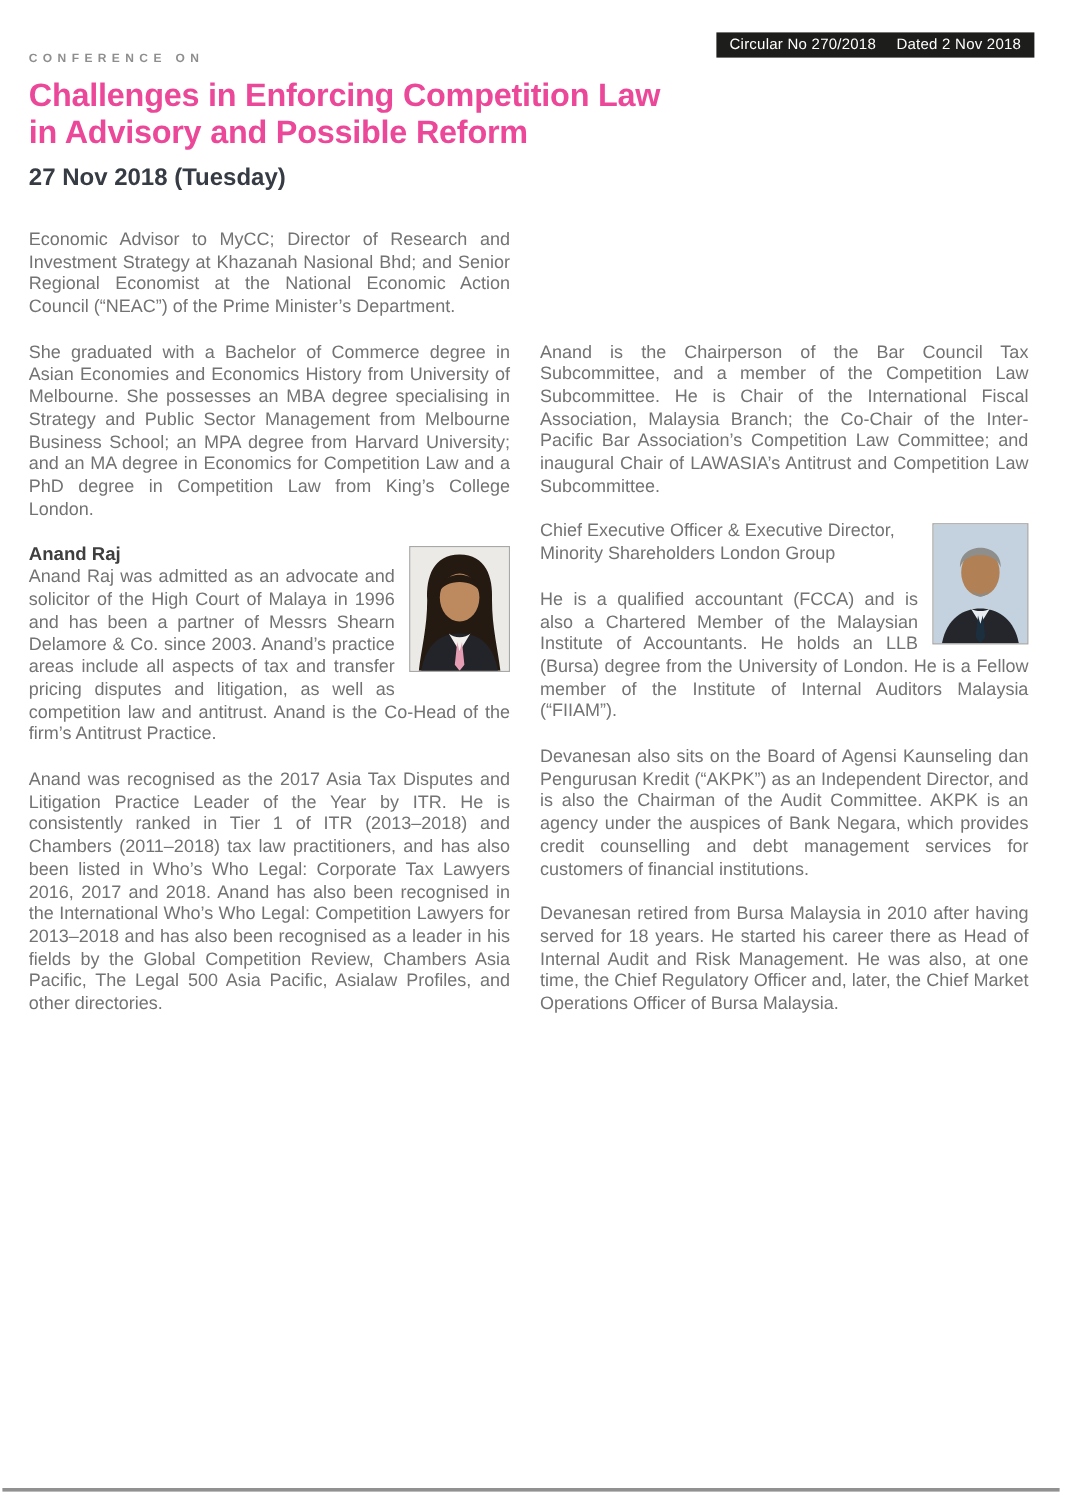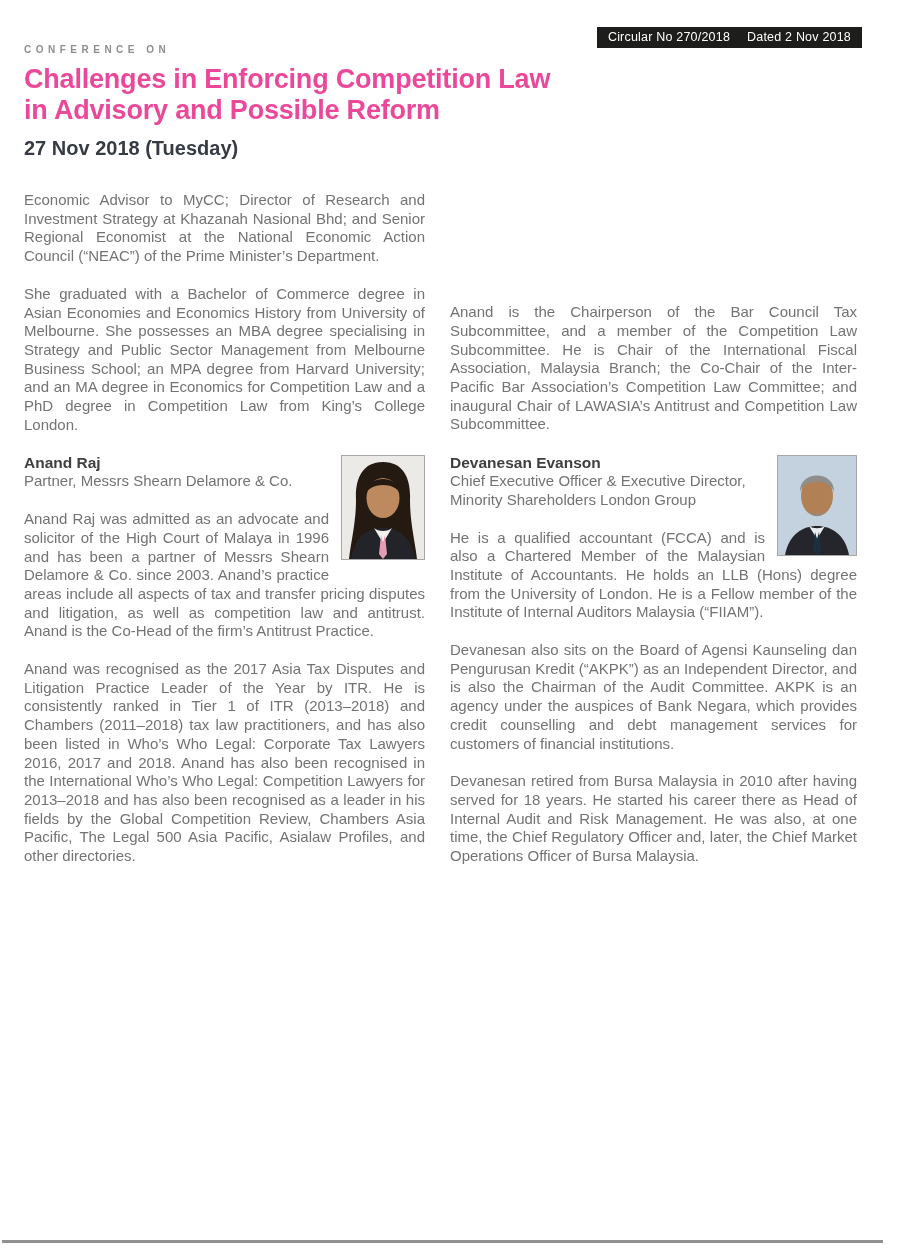--- a/index.html
+++ b/index.html
@@ -130,21 +130,20 @@
             <rect width="82" height="103" fill="#eceae6"></rect>
             <path d="M41 6 C 19 6 13 25 14 44 C 14 67 9 85 7 103 L 75 103 C 73 85 68 67 68 44 C 69 25 63 6 41 6 Z" fill="#241a12"></path>
             <path d="M9 103 C 13 81 25 72 41 72 C 57 72 69 81 73 103 Z" fill="#23242a"></path>
             <path d="M32 72 L41 87 L50 72 C 46 76 36 76 32 72 Z" fill="#f3f0ee"></path>
             <path d="M39 79 L41 87 L43 79 L45 98 L41 103 L37 98 Z" fill="#e59db4"></path>
             <ellipse cx="41" cy="42" rx="16.5" ry="20" fill="#bd8a60"></ellipse>
             <path d="M24 38 C 24 18 58 18 58 38 C 54 26 28 26 24 38 Z" fill="#241a12"></path>
           </svg>
         </span>
         <h3>Anand Raj</h3>
-        <p class="role">Partner, Messrs Shearn Delamore &amp; Co.</p>
         <p>Anand Raj was admitted as an advocate and solicitor of the High Court of Malaya in 1996 and has been a partner of Messrs Shearn Delamore &amp; Co. since 2003. Anand’s practice areas include all aspects of tax and transfer pricing disputes and litigation, as well as competition law and antitrust. Anand is the Co-Head of the firm’s Antitrust Practice.</p>
         <p>Anand was recognised as the 2017 Asia Tax Disputes and Litigation Practice Leader of the Year by ITR. He is consistently ranked in Tier 1 of ITR (2013–2018) and Chambers (2011–2018) tax law practitioners, and has also been listed in Who’s Who Legal: Corporate Tax Lawyers 2016, 2017 and 2018. Anand has also been recognised in the International Who’s Who Legal: Competition Lawyers for 2013–2018 and has also been recognised as a leader in his fields by the Global Competition Review, Chambers Asia Pacific, The Legal 500 Asia Pacific, Asialaw Profiles, and other directories.</p>
       </div>
     </section>
 
     <div class="divider"></div>
 
     <section class="col col-right">
       <p>Anand is the Chairperson of the Bar Council Tax Subcommittee, and a member of the Competition Law Subcommittee. He is Chair of the International Fiscal Association, Malaysia Branch; the Co-Chair of the Inter-Pacific Bar Association’s Competition Law Committee; and inaugural Chair of LAWASIA’s Antitrust and Competition Law Subcommittee.</p>
 
@@ -153,26 +152,25 @@
           <svg width="78" height="99" viewBox="0 0 78 99" xmlns="http://www.w3.org/2000/svg">
             <rect width="78" height="99" fill="#c3d2de"></rect>
             <path d="M7 99 C 11 78 25 70 39 70 C 53 70 67 78 71 99 Z" fill="#24262b"></path>
             <path d="M31 70 L39 83 L47 70 C 43 73 35 73 31 70 Z" fill="#e8eef2"></path>
             <path d="M37 76 L39 83 L41 76 L43 94 L39 99 L35 94 Z" fill="#1c2f3f"></path>
             <ellipse cx="39" cy="40" rx="16" ry="20" fill="#b28055"></ellipse>
             <path d="M22 36 C 21 14 57 14 56 36 C 52 22 26 22 22 36 Z" fill="#8e8e8c"></path>
             <path d="M31 52 C 33 60 45 60 47 52 C 45 63 33 63 31 52 Z" fill="#8e8a84"></path>
           </svg>
         </span>
-        <h3>Devanesan Evanson</h3>
         <p class="role">
           <span class="rline">Chief Executive Officer &amp; Executive Director,</span>
           <span class="rline">Minority Shareholders London Group</span>
         </p>
-        <p>He is a qualified accountant (FCCA) and is also a Chartered Member of the Malaysian Institute of Accountants.  He holds an LLB (Hons) degree from the University of London.  He is a Fellow member of the Institute of Internal Auditors Malaysia (“FIIAM”).</p>
+        <p>He is a qualified accountant (FCCA) and is also a Chartered Member of the Malaysian Institute of Accountants.  He holds an LLB (Bursa) degree from the University of London.  He is a Fellow member of the Institute of Internal Auditors Malaysia (“FIIAM”).</p>
         <p>Devanesan also sits on the Board of Agensi Kaunseling dan Pengurusan Kredit (“AKPK”) as an Independent Director, and is also the Chairman of the Audit Committee.  AKPK is an agency under the auspices of Bank Negara, which provides credit counselling and debt management services for customers of financial institutions.</p>
         <p>Devanesan retired from Bursa Malaysia in 2010 after having served for 18 years.  He started his career there as Head of Internal Audit and Risk Management.  He was also, at one time, the Chief Regulatory Officer and, later, the Chief Market Operations Officer of Bursa Malaysia.</p>
       </div>
     </section>
 
   </div>
 
   <div class="bottom-rule"></div>
 
 </div>

